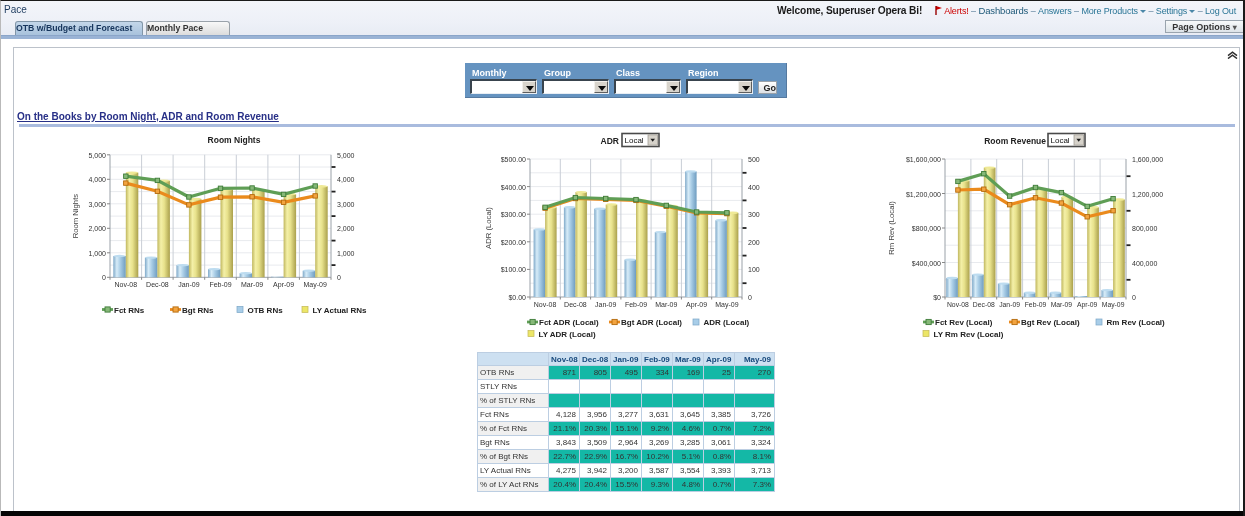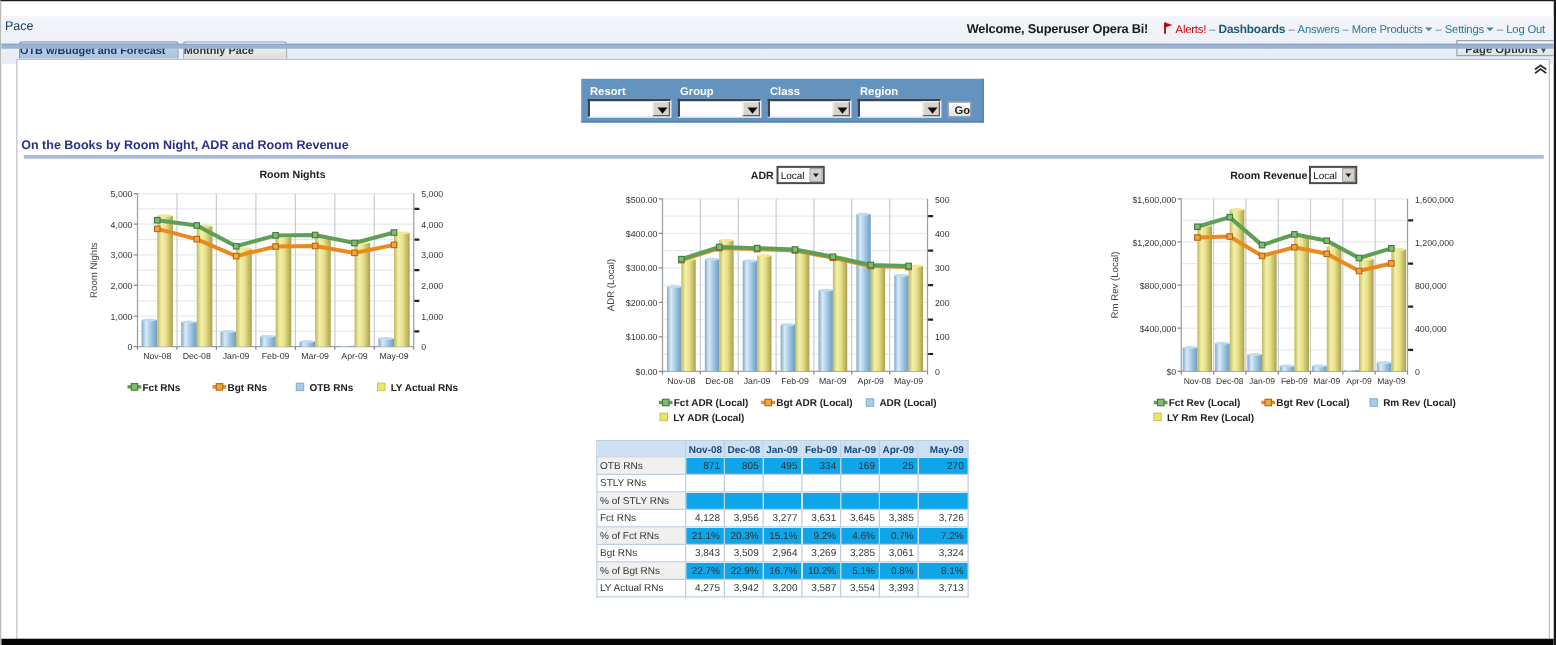--- a/index.html
+++ b/index.html
@@ -1,23 +1,23 @@
 <!DOCTYPE html>
 <html><head><meta charset="utf-8"><style>
 * { margin:0; padding:0; box-sizing:border-box; }
 body { font-family:"Liberation Sans", sans-serif; }
 #root { position:relative; width:1245px; height:516px; background:#fff; overflow:hidden;
   border-top:1px solid #1a1a1a; border-left:1px solid #b9b9b9; border-right:2px solid #1a1a1a; }
-#hdr { position:absolute; left:0; top:12px; width:100%; height:38px;
+#hdr { position:absolute; left:0; top:0; width:100%; height:38px;
   background:linear-gradient(#f3f5fa, #edf0f7 60%, #e6eaf3); }
 #hdr .pace { position:absolute; left:3px; top:3px; font-size:10px; color:#1c3a5e; }
 .toplinks { position:absolute; right:7px; top:4px; font-size:9px; letter-spacing:-0.15px; color:#2a7596; white-space:nowrap; }
 .toplinks .dash { font-size:9.5px; }
 .toplinks a { color:#2a7596; text-decoration:none; }
-.toplinks a.dash { color:#1d5878; font-weight:bold;margin-top:24px; }
+.toplinks a.dash { color:#1d5878; font-weight:normal;margin-top:24px; }
 .toplinks .alert { color:#cc0000; }
 .toplinks .sep { color:#5b7f9a; margin:0 2.5px; }
 .toplinks .car { display:inline-block; width:0; height:0; border-left:3px solid transparent; border-right:3px solid transparent; border-top:3.5px solid #4b87a8; margin:0 0 1px 2px; }
 #tabs { position:absolute; left:14px; top:20px; height:14px; }
 .tab { position:absolute; top:0; height:14px; font-size:8.7px; font-weight:bold; 
   border:1px solid #8296a8; border-bottom:none; border-radius:3px 3px 0 0; line-height:12.5px; }
 #tab1 { left:0; width:128px; background:linear-gradient(#c3d6e9,#a8c2dc); color:#16355c; }
 #tab2 { left:131px; width:84px; background:linear-gradient(#f8f8f8,#dcdcdc); color:#333; border-color:#9aa2aa; }
 #bluebar { position:absolute; left:0; top:34px; width:100%; height:4px; background:#9ab3d5; border-top:1px solid #8aa5c9; }
 #pgopt { position:absolute; left:1164px; top:19px; width:79px; height:13px; font-size:9px; font-weight:bold;
@@ -28,28 +28,28 @@
   border-right:1px solid #55799f; border-bottom:1px solid #55799f; }
 .flab { position:absolute; font-size:9px; font-weight:bold; color:#fff; }
 .fsel { position:absolute; width:67px; height:15px; background:#fff;
   border-top:2px solid #39444e; border-left:2px solid #39444e; border-bottom:1px solid #e8eef4; border-right:1px solid #e8eef4; }
 .fbtn { position:absolute; right:0; top:0; bottom:0; width:14px; background:#d8d4cc;
   border:1px solid; border-color:#f2f0ec #5e5e5e #5e5e5e #f2f0ec; }
 .fbtn i { position:absolute; left:2.6px; top:3.5px; width:0; height:0;
   border-left:4px solid transparent; border-right:4px solid transparent; border-top:5px solid #0a0a0a; }
 .gobtn { position:absolute; left:293px; top:17.5px; width:19px; height:13px; background:linear-gradient(#ffffff,#dde1e5);
   border:1px solid #9aa2aa; font-size:9px; font-weight:bold; color:#222; text-align:right; line-height:12px; }
-#sect { position:absolute; left:16px; top:110px; font-size:10px; font-weight:bold; color:#283087; }
+#sect { position:absolute; left:16px; top:110px; font-size:10px; font-weight:bold; color:#283087;text-decoration:underline; }
 #sectline { position:absolute; left:18px; top:123px; width:1216px; height:3px; background:#a9bbde; }
 .ptab { position:absolute; left:476px; top:351px; width:297px; border-collapse:collapse; font-size:8px; color:#333; table-layout:fixed; }
 .ptab td { border:1px solid #bccee2; padding:0 3px 0 2px; height:14px; overflow:hidden; white-space:nowrap; }
 .ptab tr.th td { height:13px; background:#cde0f1; color:#17497c; font-weight:bold; text-align:right; }
 .ptab td.rl { text-align:left; }
 .ptab td.hc, .ptab td.dc { text-align:right; }
-.ptab tr.odd td { background:#0ea5e9; }
+.ptab tr.odd td { background:#14b8a6; }
 .ptab tr.odd td.rl { background:#f0f0f0; }
 .ptab tr.even td { background:#fff; }
 .ptab tr.th td.rl { background:#cde0f1; }
 #footerbar { position:absolute; left:0; bottom:0; width:100%; height:5px; background:#050505; }
 </style></head><body>
 <div id="root">
   <div id="hdr">
     <div class="pace">Pace</div>
     <div class="toplinks"><span style="color:#1a1a1a;font-weight:bold;font-size:10.2px">Welcome, Superuser Opera Bi!</span><span style="display:inline-block;width:12px"></span><svg width="10" height="11" viewBox="0 0 10 11" style="vertical-align:-2px">
           <path d="M2 1 L8 3 L2 5 Z" fill="#cc0000"></path>
@@ -61,21 +61,21 @@
     </div>
     <div id="pgopt">Page Options <span class="car">▾</span></div>
   </div>
   <div id="bluebar"></div>
   <div id="panel"></div>
   <svg width="11" height="8" viewBox="0 0 11 8" style="position:absolute;left:1226px;top:50px">
       <path d="M1 4.6 L5.5 1.2 L10 4.6" fill="none" stroke="#2e2e2e" stroke-width="1.4"></path>
       <path d="M1 7.6 L5.5 4.2 L10 7.6" fill="none" stroke="#2e2e2e" stroke-width="1.4"></path>
     </svg>
   <div class="fbar">
-      <div class="flab" style="left:7px;top:5px">Resort</div>
+      <div class="flab" style="left:7px;top:5px">Monthly</div>
       <div class="fsel" style="left:5px;top:16px">
         <span class="fbtn">
           <i></i>
         </span>
       </div>
       <div class="flab" style="left:79px;top:5px">Group</div>
       <div class="fsel" style="left:77px;top:16px">
         <span class="fbtn">
           <i></i>
         </span>
@@ -624,15 +624,25 @@
         <tr class="even">
           <td class="rl">LY Actual RNs</td>
           <td class="dc">4,275</td>
           <td class="dc">3,942</td>
           <td class="dc">3,200</td>
           <td class="dc">3,587</td>
           <td class="dc">3,554</td>
           <td class="dc">3,393</td>
           <td class="dc lastc">3,713</td>
         </tr>
+        <tr class="odd">
+          <td class="rl">% of LY Act RNs</td>
+          <td class="dc">20.4%</td>
+          <td class="dc">20.4%</td>
+          <td class="dc">15.5%</td>
+          <td class="dc">9.3%</td>
+          <td class="dc">4.8%</td>
+          <td class="dc">0.7%</td>
+          <td class="dc lastc">7.3%</td>
+        </tr>
       </tbody>
     </table>
   <div id="footerbar"></div>
 </div>
 </body></html>

